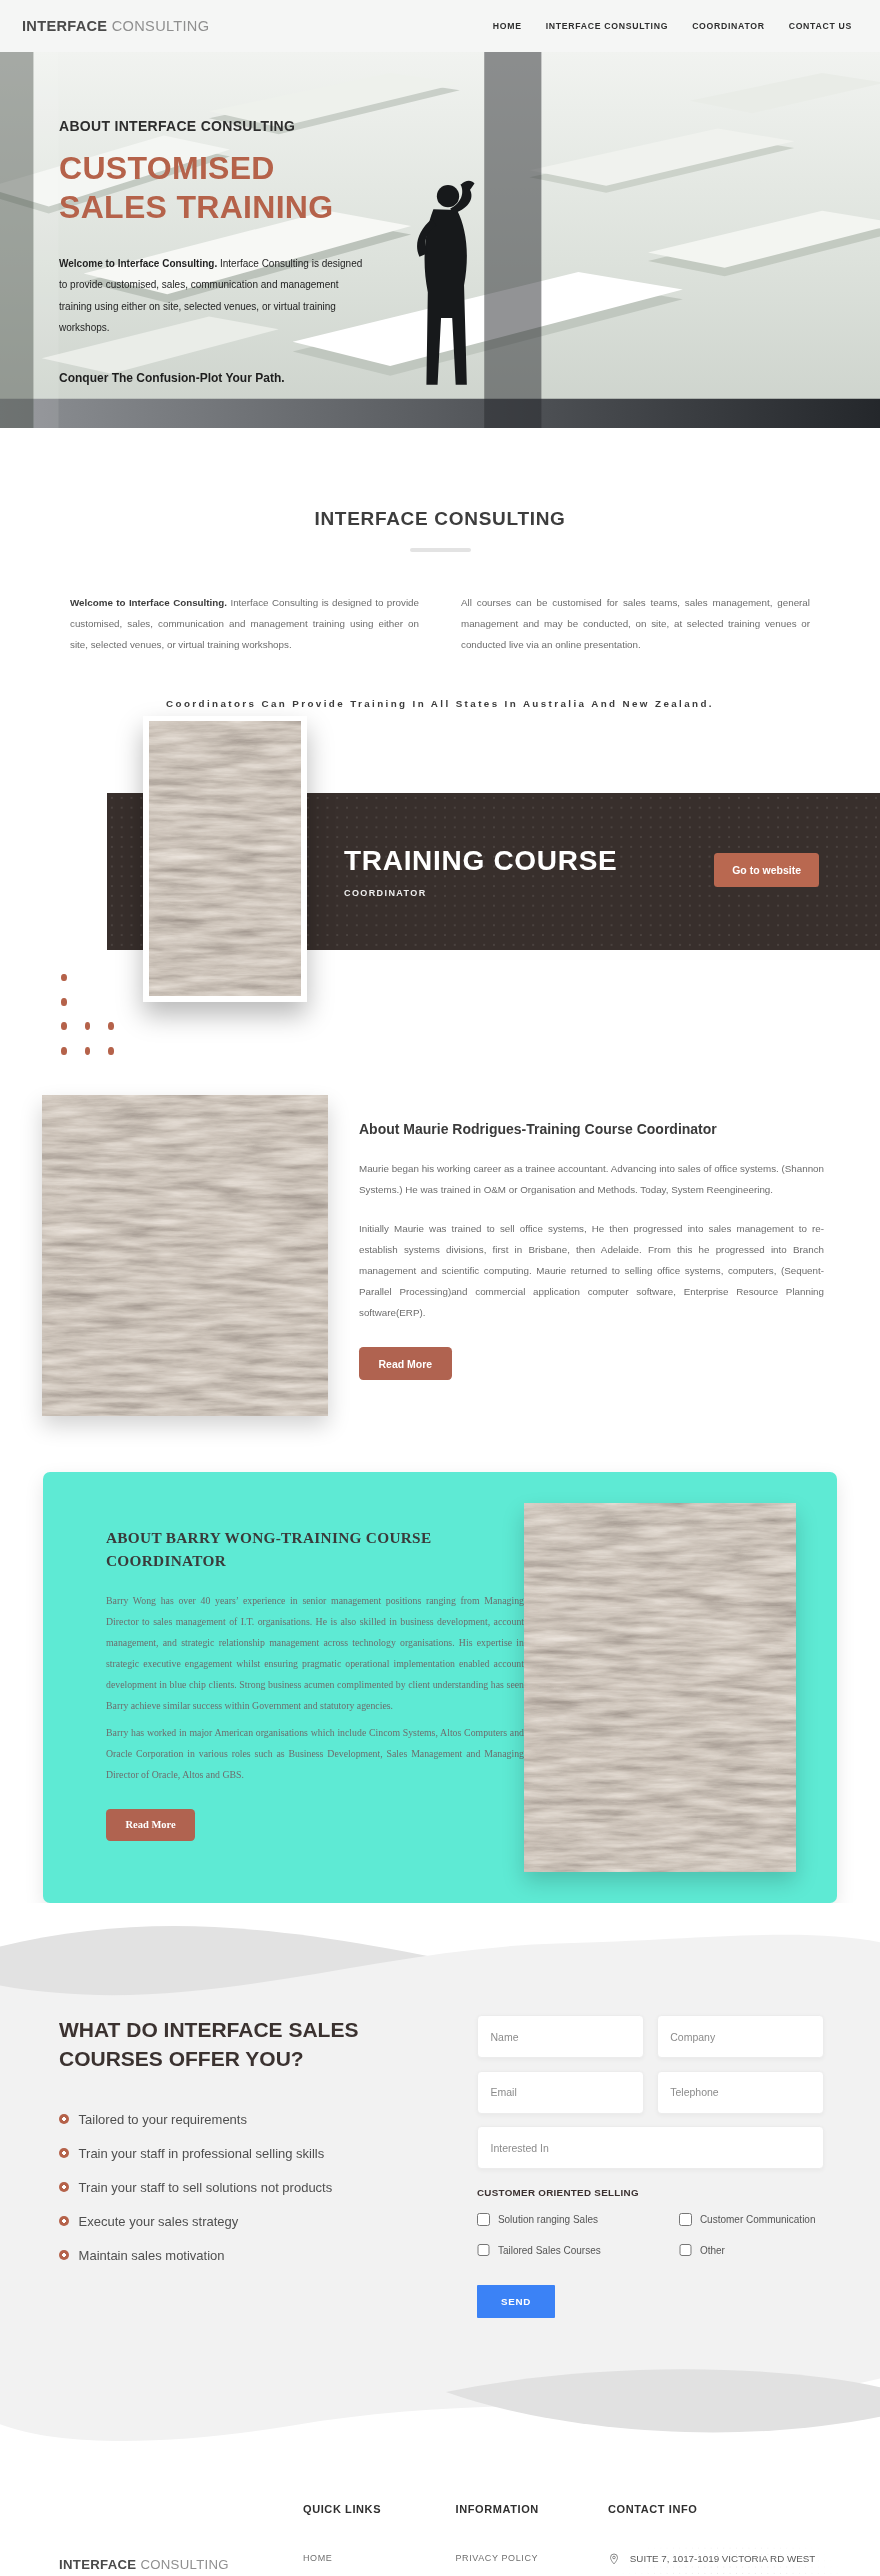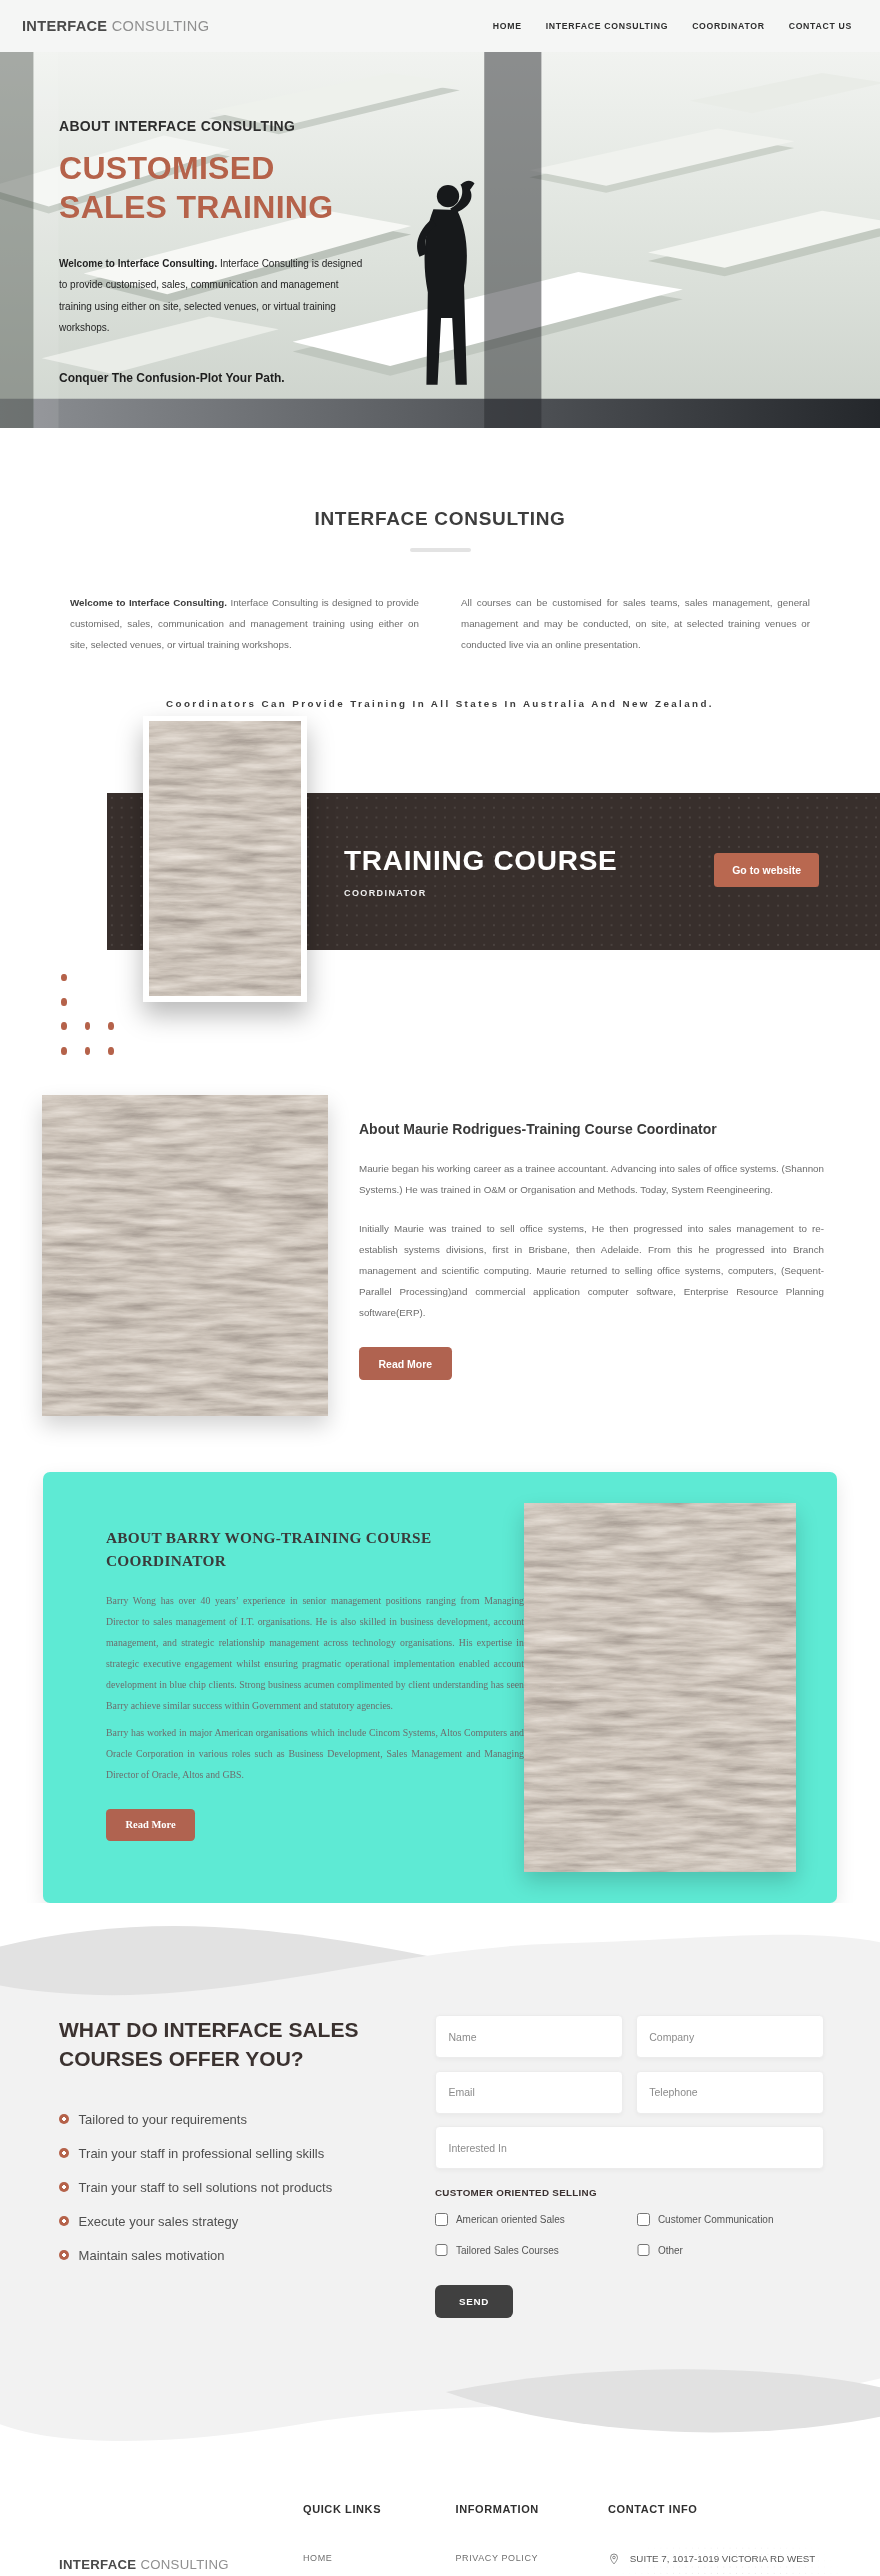--- a/index.html
+++ b/index.html
@@ -62,38 +62,38 @@
 
   .barry-card { margin:0 43px; background:#5eead4; border-radius:7px; box-shadow:0 7px 19.5px rgba(0,0,0,.10);
                 display:flex; padding:31px 28px 31px 63px;font-family:Liberation Serif, serif; }
   .b-copy { width:418px; flex:none; padding-top:24.4px; }
   .b-copy .sec-h { text-transform:uppercase; font-size:15.3px; font-weight:800; letter-spacing:0.3px; }
   .wood-right { width:272px; height:369px; flex:none; box-shadow:0 9.8px 21px rgba(0,0,0,.18); }
 
   
   .offer-wrap { position:relative; margin-top:0; }
   .wave { display:block; width:100%; height:105px; }
-  .offer-body { background:#f2f2f2; display:flex; padding:7px 56px 42px 59px; }
+  .offer-body { background:#f2f2f2; display:flex; padding:7px 56px 42px 59px; gap:42px; }
   .offer-left { width:376px; flex:none; }
   .offer-title { font-size:21px; font-weight:800; color:#3b3230; line-height:1.4; width:335px; }
   .bullets { margin-top:38px; list-style:none; }
   .bullets li { display:flex; align-items:center; gap:9.8px; margin-bottom:19px; font-size:13px; color:#4f4f4f; }
   .bullets i { flex:none; width:9.8px; height:9.8px; border-radius:50%;
                background:radial-gradient(circle at 50% 50%, #ffffff 0 1.7px, #b5624a 1.8px); }
   .form { flex:1; }
   .f-grid { display:grid; grid-template-columns:1fr 1fr; gap:12.5px; }
   .f-grid input, .f-wide input { width:100%; height:43px; background:#fff; border:0.7px solid #ececec; border-radius:4.2px;
                padding:0 12.5px; font-size:10.5px; color:#444; font-family:inherit; box-shadow:0 1.4px 4.2px rgba(0,0,0,.04); }
   .f-grid input::placeholder, .f-wide input::placeholder { color:#8b8b8b; }
   .f-wide { margin-top:12.5px; }
   .group-label { margin-top:18px; font-size:9.8px; font-weight:800; letter-spacing:0.3px; color:#3b3130; }
   .checks { margin-top:15.3px; display:grid; grid-template-columns:202px 1fr; row-gap:18px; }
   .check { display:flex; align-items:center; gap:8.4px; font-size:10px; color:#555; }
   .check input { width:12.5px; height:12.5px; accent-color:#b5624a; border:0.7px solid #d5d5d5; background:#fff; }
-  .send-btn { margin-top:29px; background:#404040; color:#fff; border:none; border-radius:6px; font-size:9.8px; font-weight:700;
+  .send-btn { margin-top:29px; background:#3b82f6; color:#fff; border:none; border-radius:1px; font-size:9.8px; font-weight:700;
               letter-spacing:0.7px; padding:11px 24px; cursor:pointer; font-family:inherit; }
 
   
   .footer { background:#fff; padding:38px 42px 0 59px; display:flex; }
   .f-brand { width:244px; flex:none; padding-top:54px; }
   .f-brand .logo { font-size:13.2px; }
   .f-col { flex:1; }
   .f-col h4 { font-size:11px; font-weight:800; letter-spacing:0.6px; color:#2f2f2f; }
   .f-col ul { list-style:none; margin-top:36px; }
   .f-col li { margin-bottom:26.5px; }
@@ -305,21 +305,21 @@
         <input type="text" placeholder="Email" style="">
         <input type="text" placeholder="Telephone" style="">
       </div>
       <div class="f-wide">
         <input type="text" placeholder="Interested In" style="">
       </div>
       <div class="group-label">CUSTOMER ORIENTED SELLING</div>
       <div class="checks">
         <label class="check">
             <input type="checkbox" style="">
-            <span>American oriented Sales</span>
+            <span>Solution ranging Sales</span>
           </label>
         <label class="check">
             <input type="checkbox" style="">
             <span>Customer Communication</span>
           </label>
         <label class="check">
             <input type="checkbox" style="">
             <span>Tailored Sales Courses</span>
           </label>
         <label class="check">

